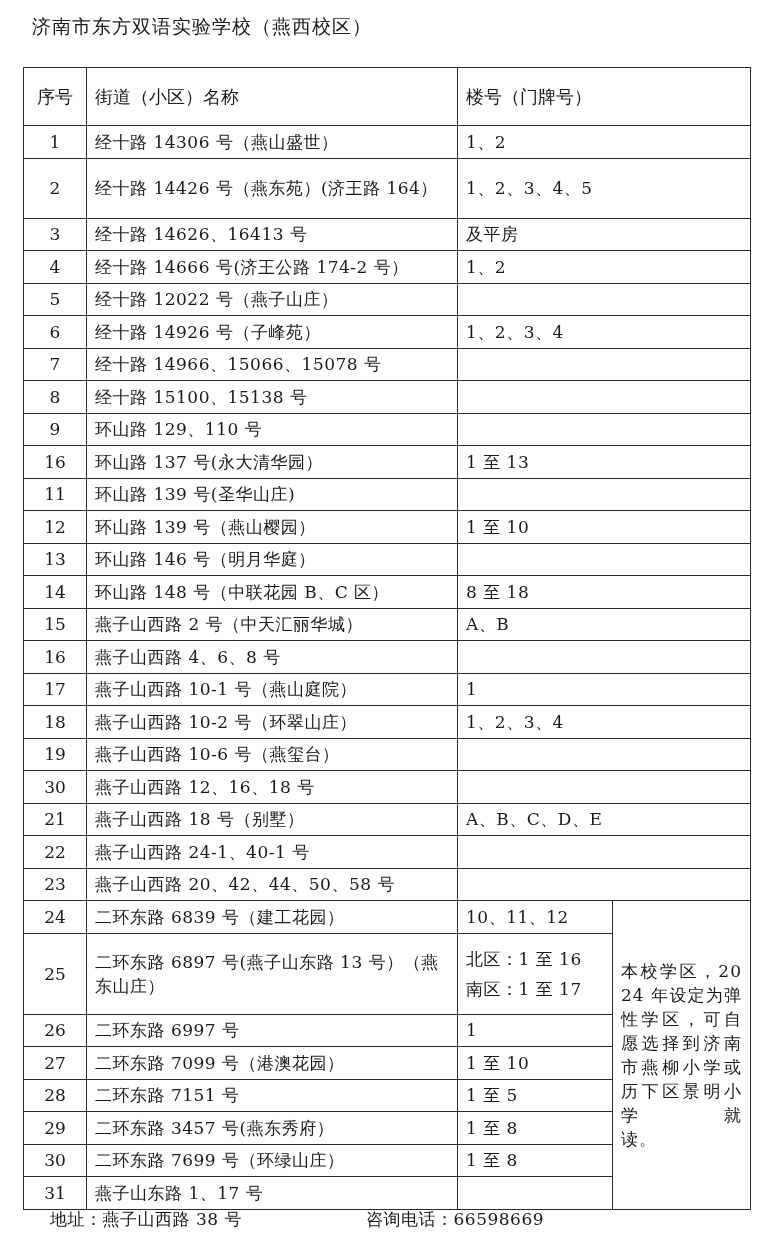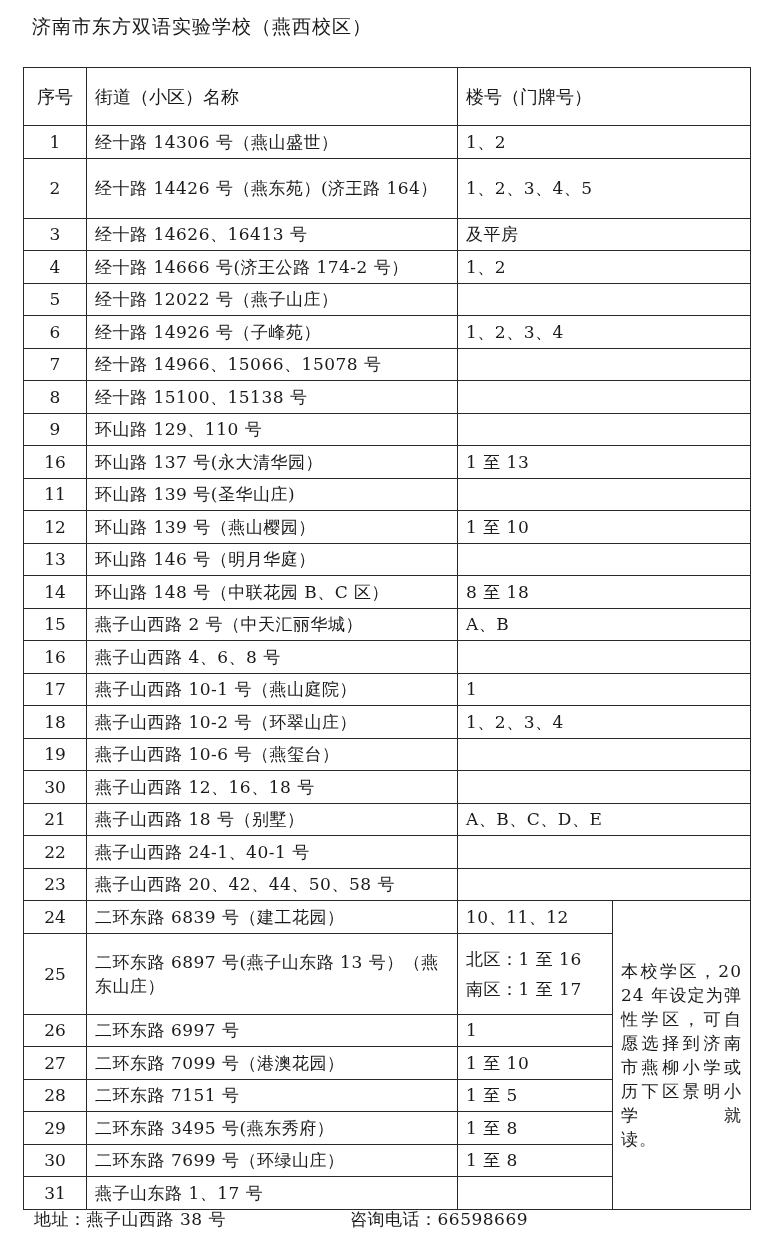--- a/index.html
+++ b/index.html
@@ -39,21 +39,21 @@
   td.note {
     vertical-align: top;
     padding: 36px 8px 0 10px;
     font-size: 17px; line-height: 28.5px;
     text-align: justify; text-align-last: justify;
     word-break: break-all;
     letter-spacing: 1px;
   }
   td.note span.last { text-align-last: left; display: block; }
   .footer {
-    position: absolute; top: 1208px; font-size: 17px; white-space: nowrap; letter-spacing: 0.5px;
+    position: absolute; top: 1208px; font-size: 17px; white-space: nowrap; letter-spacing: 0.5px; margin-left: 16px;
   }
   .footer.addr { left: 34px; }
   .footer.phone { left: 350px; }
 </style>
 </head>
 <body>
 
 <div class="title">济南市东方双语实验学校（燕西校区）</div>
 
 <table class="zones">
@@ -208,21 +208,21 @@
         <td class="name">二环东路 7099 号（港澳花园）</td>
         <td class="bld">1 至 10</td>
       </tr>
       <tr class="r">
         <td class="num">28</td>
         <td class="name">二环东路 7151 号</td>
         <td class="bld">1 至 5</td>
       </tr>
       <tr class="r">
         <td class="num">29</td>
-        <td class="name">二环东路 3495 号(燕东秀府）</td>
+        <td class="name">二环东路 3457 号(燕东秀府）</td>
         <td class="bld">1 至 8</td>
       </tr>
       <tr class="r">
         <td class="num">30</td>
         <td class="name">二环东路 7699 号（环绿山庄）</td>
         <td class="bld">1 至 8</td>
       </tr>
       <tr class="r">
         <td class="num">31</td>
         <td class="name">燕子山东路 1、17 号</td>

